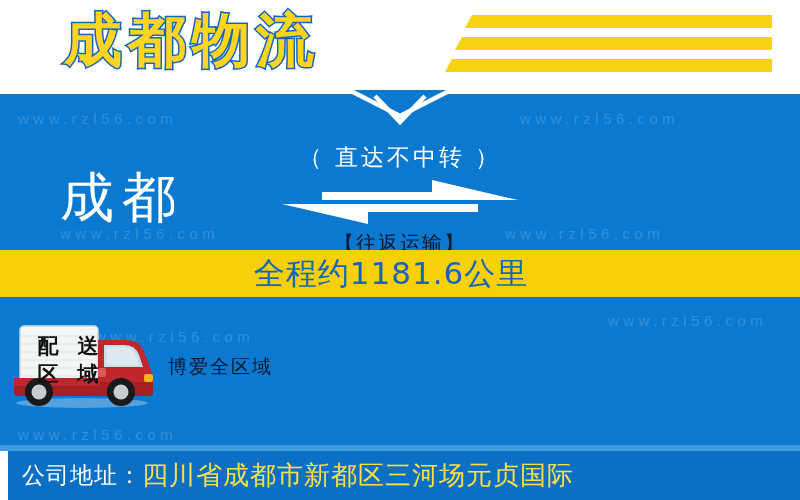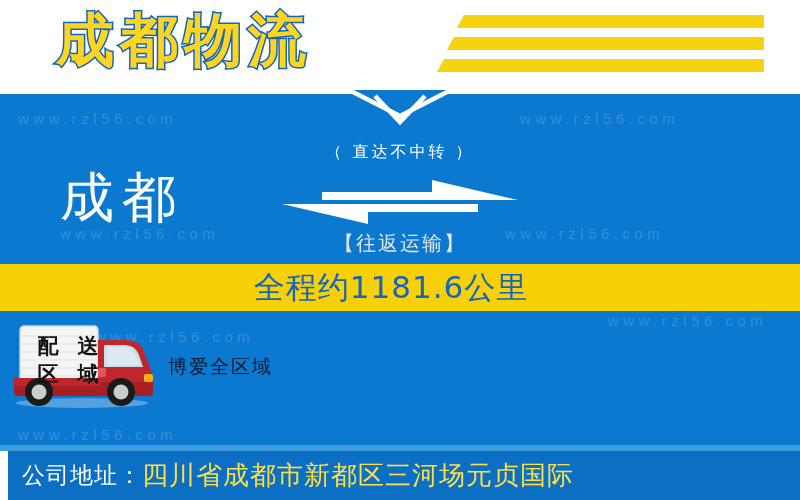--- a/index.html
+++ b/index.html
@@ -5,21 +5,21 @@
   * { margin:0; padding:0; box-sizing:border-box; }
   html,body { width:800px; height:500px; overflow:hidden; }
   body {
     font-family:"Liberation Sans","DejaVu Sans",sans-serif;
     background:#ffffff;
     position:relative;
   }
   #root { position:relative; width:800px; height:500px; overflow:hidden; background:#ffffff; }
 
   
-  .header { position:absolute; left:8px; top:0; width:756px; height:90px; background:#ffffff; overflow:hidden; }
+  .header { position:absolute; left:16px; top:0; width:756px; height:90px; background:#ffffff; overflow:hidden; }
 
   .logo {
     position:absolute; left:48px; top:4px;
     font-size:58px; font-weight:bold; letter-spacing:6px;
     color:#FFD520;
     -webkit-text-stroke:3px #1565C0;
     paint-order: stroke fill;
     font-family:"DejaVu Sans","Liberation Sans",sans-serif;
     line-height:72px;
     white-space:nowrap;
@@ -62,33 +62,33 @@
     font-size:54px; letter-spacing:8px; font-weight:normal;
     font-family:"DejaVu Sans","Liberation Sans",sans-serif;
     white-space:nowrap;
   }
   .city-from { left:60px; }
   .city-to   { left:545px; }
 
   
   .mid-top {
     position:absolute; left:0; top:52px; width:800px; text-align:center;
-    color:#ffffff; font-size:16px; letter-spacing:3px;
+    color:#ffffff; font-size:23px; letter-spacing:3px;
     font-family:"DejaVu Sans","Liberation Sans",sans-serif;
   }
   .arrows { position:absolute; left:282px; top:88px; width:236px; height:48px; }
   .mid-bot {
     position:absolute; left:0; top:140px; width:800px; text-align:center;
-    color:#e5e5e5; font-size:20px; letter-spacing:2px;
+    color:#0f172a; font-size:20px; letter-spacing:2px;
     font-family:"DejaVu Sans","Liberation Sans",sans-serif;
   }
 
   
   .band {
-    position:absolute; left:0; top:174px; width:800px; height:47px;
+    position:absolute; left:0; top:160px; width:800px; height:47px;
     background:#F7D008; display:flex; align-items:center; justify-content:center;padding-left:8px;
   }
   .band-txt {
     color:#1565C0; font-size:31px; letter-spacing:1px; white-space:nowrap;
     font-family:"DejaVu Sans","Liberation Sans",sans-serif;
   }
   .band-gap { display:inline-block; width:26px; }
 
   
   .truckrow { position:absolute; left:0; top:232px; width:800px; height:90px; }

